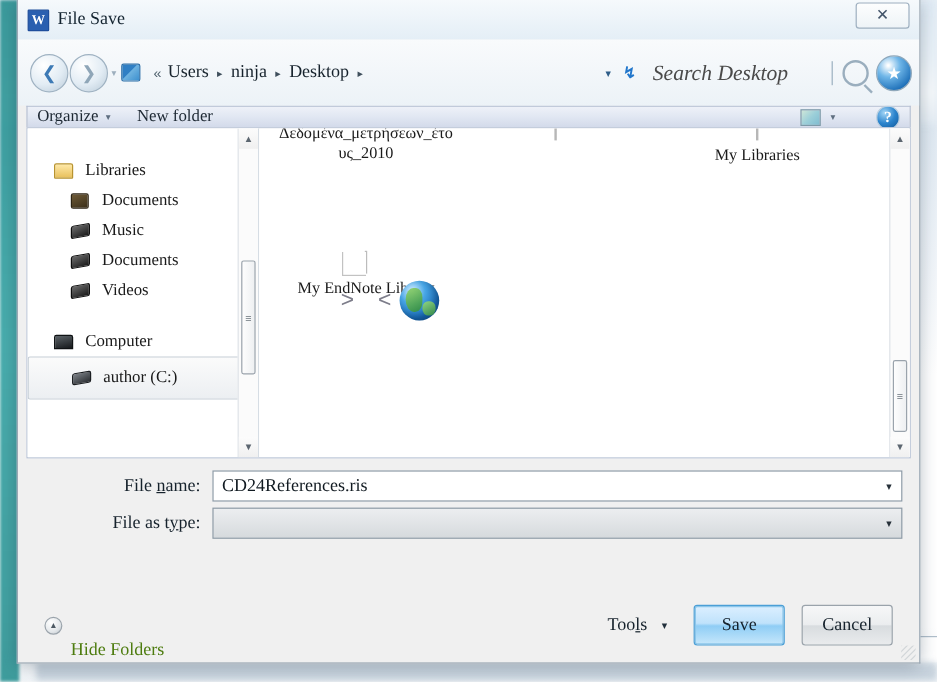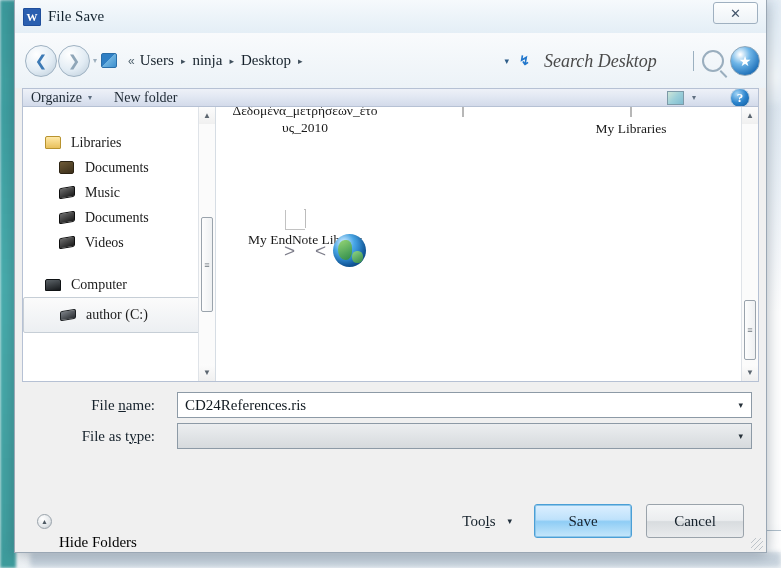--- a/index.html
+++ b/index.html
@@ -283,21 +283,21 @@
     background: linear-gradient(90deg,#fdfdfd,#eef0f2);
     border:1px solid #9aa3ac; border-radius:2px;
     display:flex; align-items:center; justify-content:center;
     font-size:9px; color:#6d757d; letter-spacing:0;
   }
 
   
   .form { padding:10px 14px 0 14px; }
   .form-row { display:flex; align-items:center; height:26px; margin-bottom:5px; }
   .form-label {
-    width:148px; text-align:right; padding-right:22px;
+    width:148px; text-align:right; padding-right:10px;
     font-size:15px; color:#16222c; font-family:"Liberation Serif", serif;
   }
   .form-label u { text-decoration:underline; }
   .combo {
     flex:1; height:26px; position:relative;
     border:1px solid #8d9aa6; display:flex; align-items:center;
     padding-left:7px; font-size:15px; color:#111a21;
     font-family:"Liberation Serif", serif;
   }
   .combo.white { background:#ffffff; }
@@ -313,26 +313,26 @@
     display:flex; align-items:center; padding:0 22px;
   }
   .hidefolders { display:flex; align-items:center; }
   .hf-circle {
     width:15px; height:15px; border-radius:50%;
     background: radial-gradient(circle at 35% 30%, #ffffff, #e3e7ea 60%, #bcc3c9);
     border:1px solid #9aa3ab; margin-right:7px;
     display:flex; align-items:center; justify-content:center;
     font-size:7px; color:#4d5963;
   }
-  .hf-text { font-size:15px; color:#000000; font-family:"Liberation Serif", serif;margin-top:43px; }
+  .hf-text { font-size:15px; color:#4d7c0f; font-family:"Liberation Serif", serif;margin-top:43px; }
   .bb-spacer { flex:1; }
   .tools-text { font-size:15px; color:#16222c; font-family:"Liberation Serif", serif; }
   .tools-caret { font-size:9px; color:#22303c; margin:0 22px 0 12px; }
   .btn {
-    width:98px; height:34px;
+    width:76px; height:34px;
     display:flex; align-items:center; justify-content:center;
     font-size:15px; color:#16222c; font-family:"Liberation Serif", serif;
     border-radius:3px;
   }
   .btn.save {
     background: linear-gradient(180deg,#dcefff 0%, #bfe2fb 45%, #8fcdf5 52%, #c6e7fb 100%);
     border:1px solid #4b9fd6;
     box-shadow: 0 0 0 1px #8cc6ea inset;
     margin-right:14px;
   }

